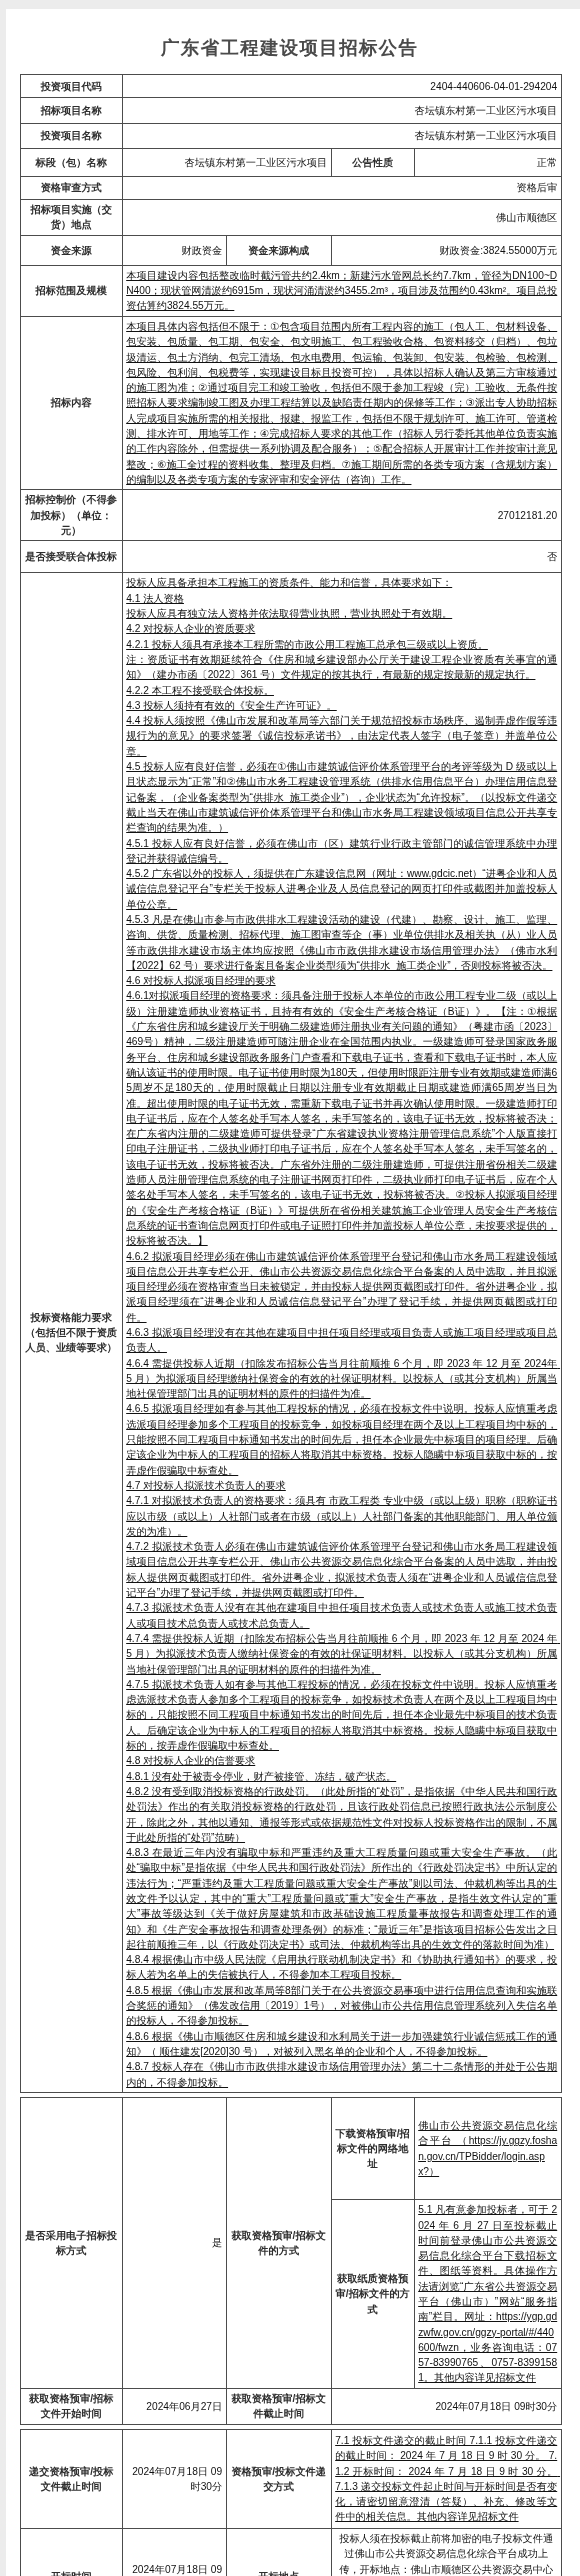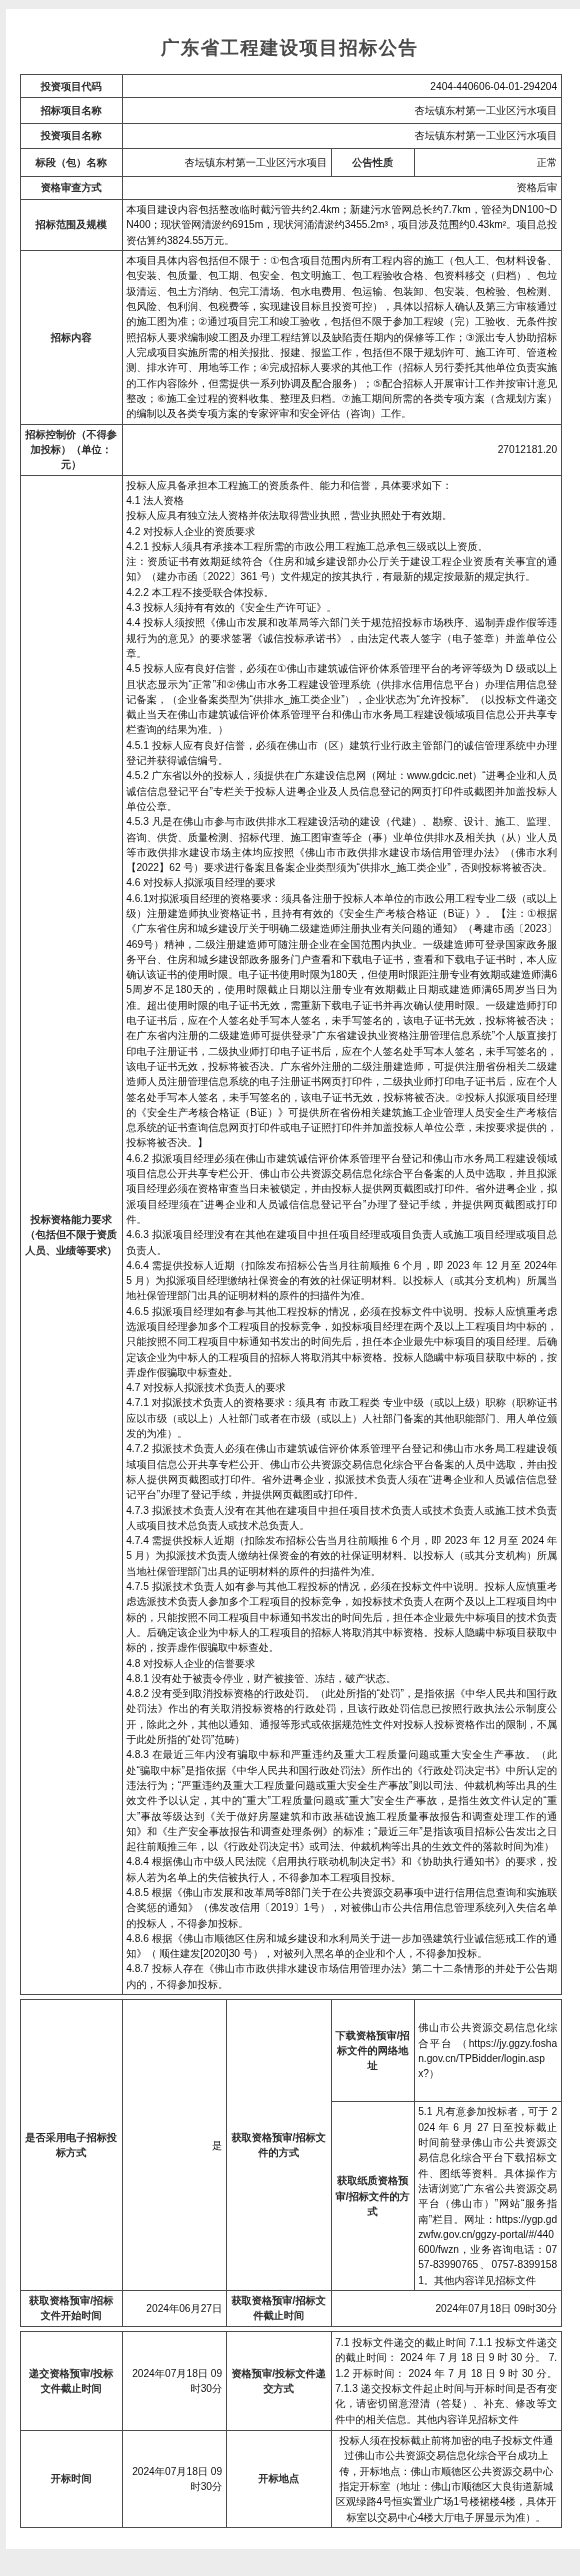--- a/index.html
+++ b/index.html
@@ -50,20 +50,21 @@
   }
   td.val{
     text-align:right;
     color:#111;
   }
   td.longtext{
     text-align:justify;
     white-space:pre-wrap;
     color:#111;
     padding:2.8px 6.4px;
+    text-decoration:underline;
   }
   td.val-center-wrap{
     text-align:center;
     color:#111;
   }
   col.c1{width:102px;}
   col.c2{width:104px;}
   col.c3{width:105px;}
   col.c4{width:83px;}
   col.c5{width:147px;}
@@ -103,31 +104,45 @@
     <tr class="h40">
       <td class="lbl">标段（包）名称</td>
       <td class="val" colspan="2">杏坛镇东村第一工业区污水项目</td>
       <td class="lbl">公告性质</td>
       <td class="val">正常</td>
     </tr>
     <tr class="h33">
       <td class="lbl">资格审查方式</td>
       <td class="val" colspan="4">资格后审</td>
     </tr>
+    <tr class="h44">
+      <td class="lbl">招标项目实施（交货）地点</td>
+      <td class="val" colspan="4">佛山市顺德区</td>
+    </tr>
+    <tr class="h42">
+      <td class="lbl">资金来源</td>
+      <td class="val">财政资金</td>
+      <td class="lbl">资金来源构成</td>
+      <td class="val" colspan="2">财政资金:3824.55000万元</td>
+    </tr>
     <tr>
       <td class="lbl">招标范围及规模</td>
       <td class="longtext" colspan="4">本项目建设内容包括整改临时截污管共约2.4km；新建污水管网总长约7.7km，管径为DN100~DN400；现状管网清淤约6915m，现状河涌清淤约3455.2m³，项目涉及范围约0.43km²。项目总投资估算约3824.55万元。</td>
     </tr>
     <tr>
       <td class="lbl">招标内容</td>
       <td class="longtext" colspan="4">本项目具体内容包括但不限于：①包含项目范围内所有工程内容的施工（包人工、包材料设备、包安装、包质量、包工期、包安全、包文明施工、包工程验收合格、包资料移交（归档）、包垃圾清运、包土方消纳、包完工清场、包水电费用、包运输、包装卸、包安装、包检验、包检测、包风险、包利润、包税费等，实现建设目标且投资可控），具体以招标人确认及第三方审核通过的施工图为准；②通过项目完工和竣工验收，包括但不限于参加工程竣（完）工验收、无条件按照招标人要求编制竣工图及办理工程结算以及缺陷责任期内的保修等工作；③派出专人协助招标人完成项目实施所需的相关报批、报建、报监工作，包括但不限于规划许可、施工许可、管道检测、排水许可、用地等工作；④完成招标人要求的其他工作（招标人另行委托其他单位负责实施的工作内容除外，但需提供一系列协调及配合服务）；⑤配合招标人开展审计工作并按审计意见整改；⑥施工全过程的资料收集、整理及归档。⑦施工期间所需的各类专项方案（含规划方案）的编制以及各类专项方案的专家评审和安全评估（咨询）工作。</td>
     </tr>
     <tr class="h57">
       <td class="lbl">招标控制价（不得参加投标）（单位：元）</td>
       <td class="val" colspan="4">27012181.20</td>
+    </tr>
+    <tr class="h45">
+      <td class="lbl">是否接受联合体投标</td>
+      <td class="val" colspan="4">否</td>
     </tr>
     <tr>
       <td class="lbl">投标资格能力要求（包括但不限于资质人员、业绩等要求）</td>
       <td class="longtext" colspan="4">投标人应具备承担本工程施工的资质条件、能力和信誉，具体要求如下：
 4.1 法人资格
 投标人应具有独立法人资格并依法取得营业执照，营业执照处于有效期。
 4.2 对投标人企业的资质要求
 4.2.1 投标人须具有承接本工程所需的市政公用工程施工总承包三级或以上资质。
 注：资质证书有效期延续符合《住房和城乡建设部办公厅关于建设工程企业资质有关事宜的通知》（建办市函〔2022〕361 号）文件规定的按其执行，有最新的规定按最新的规定执行。
 4.2.2 本工程不接受联合体投标。

